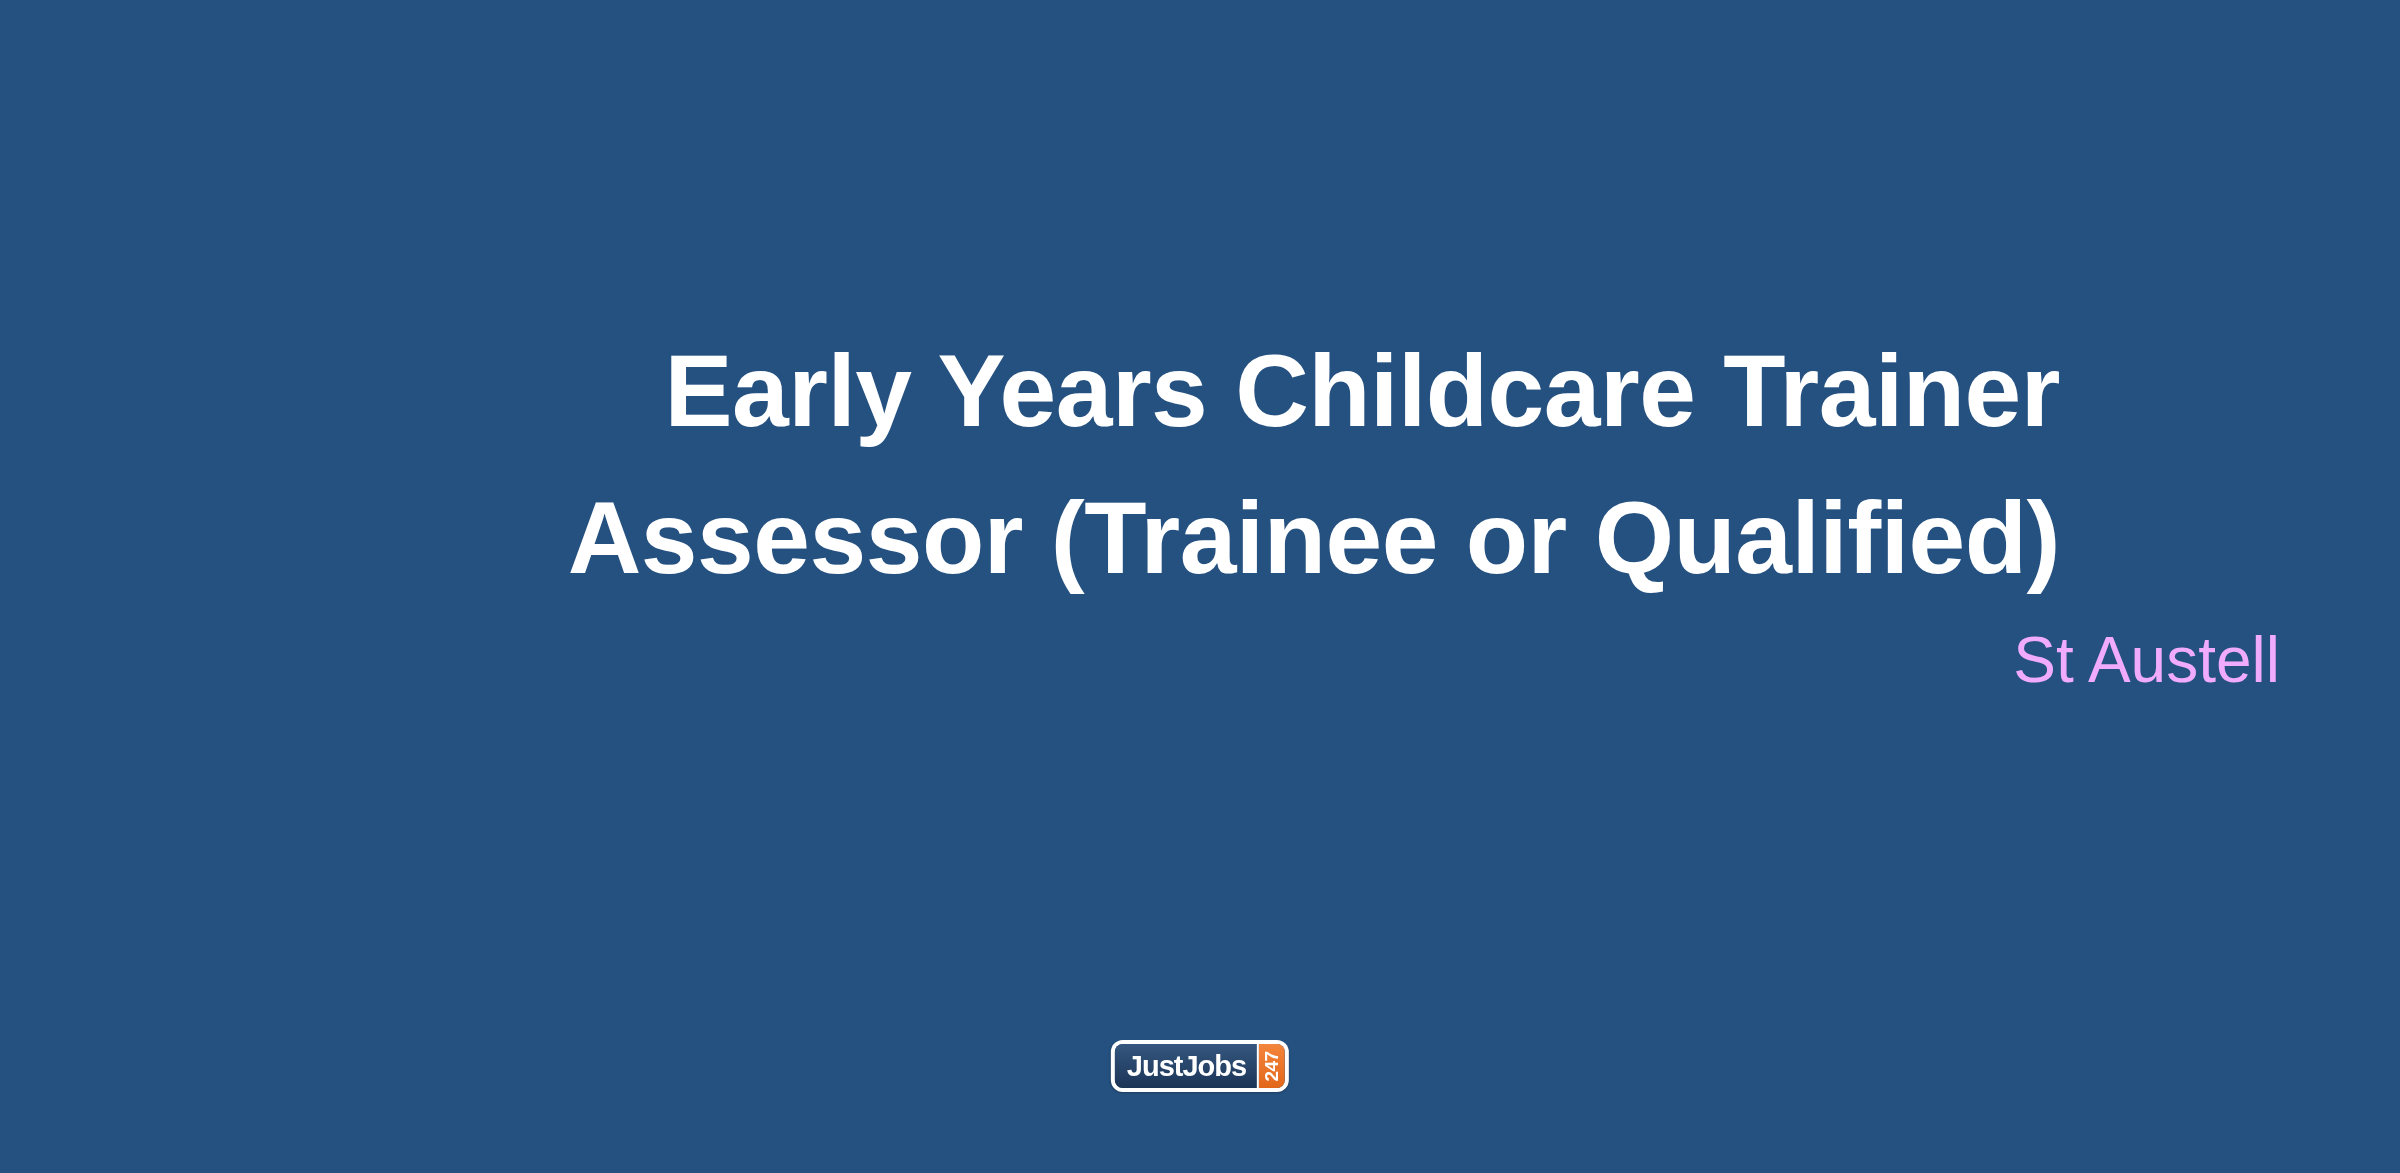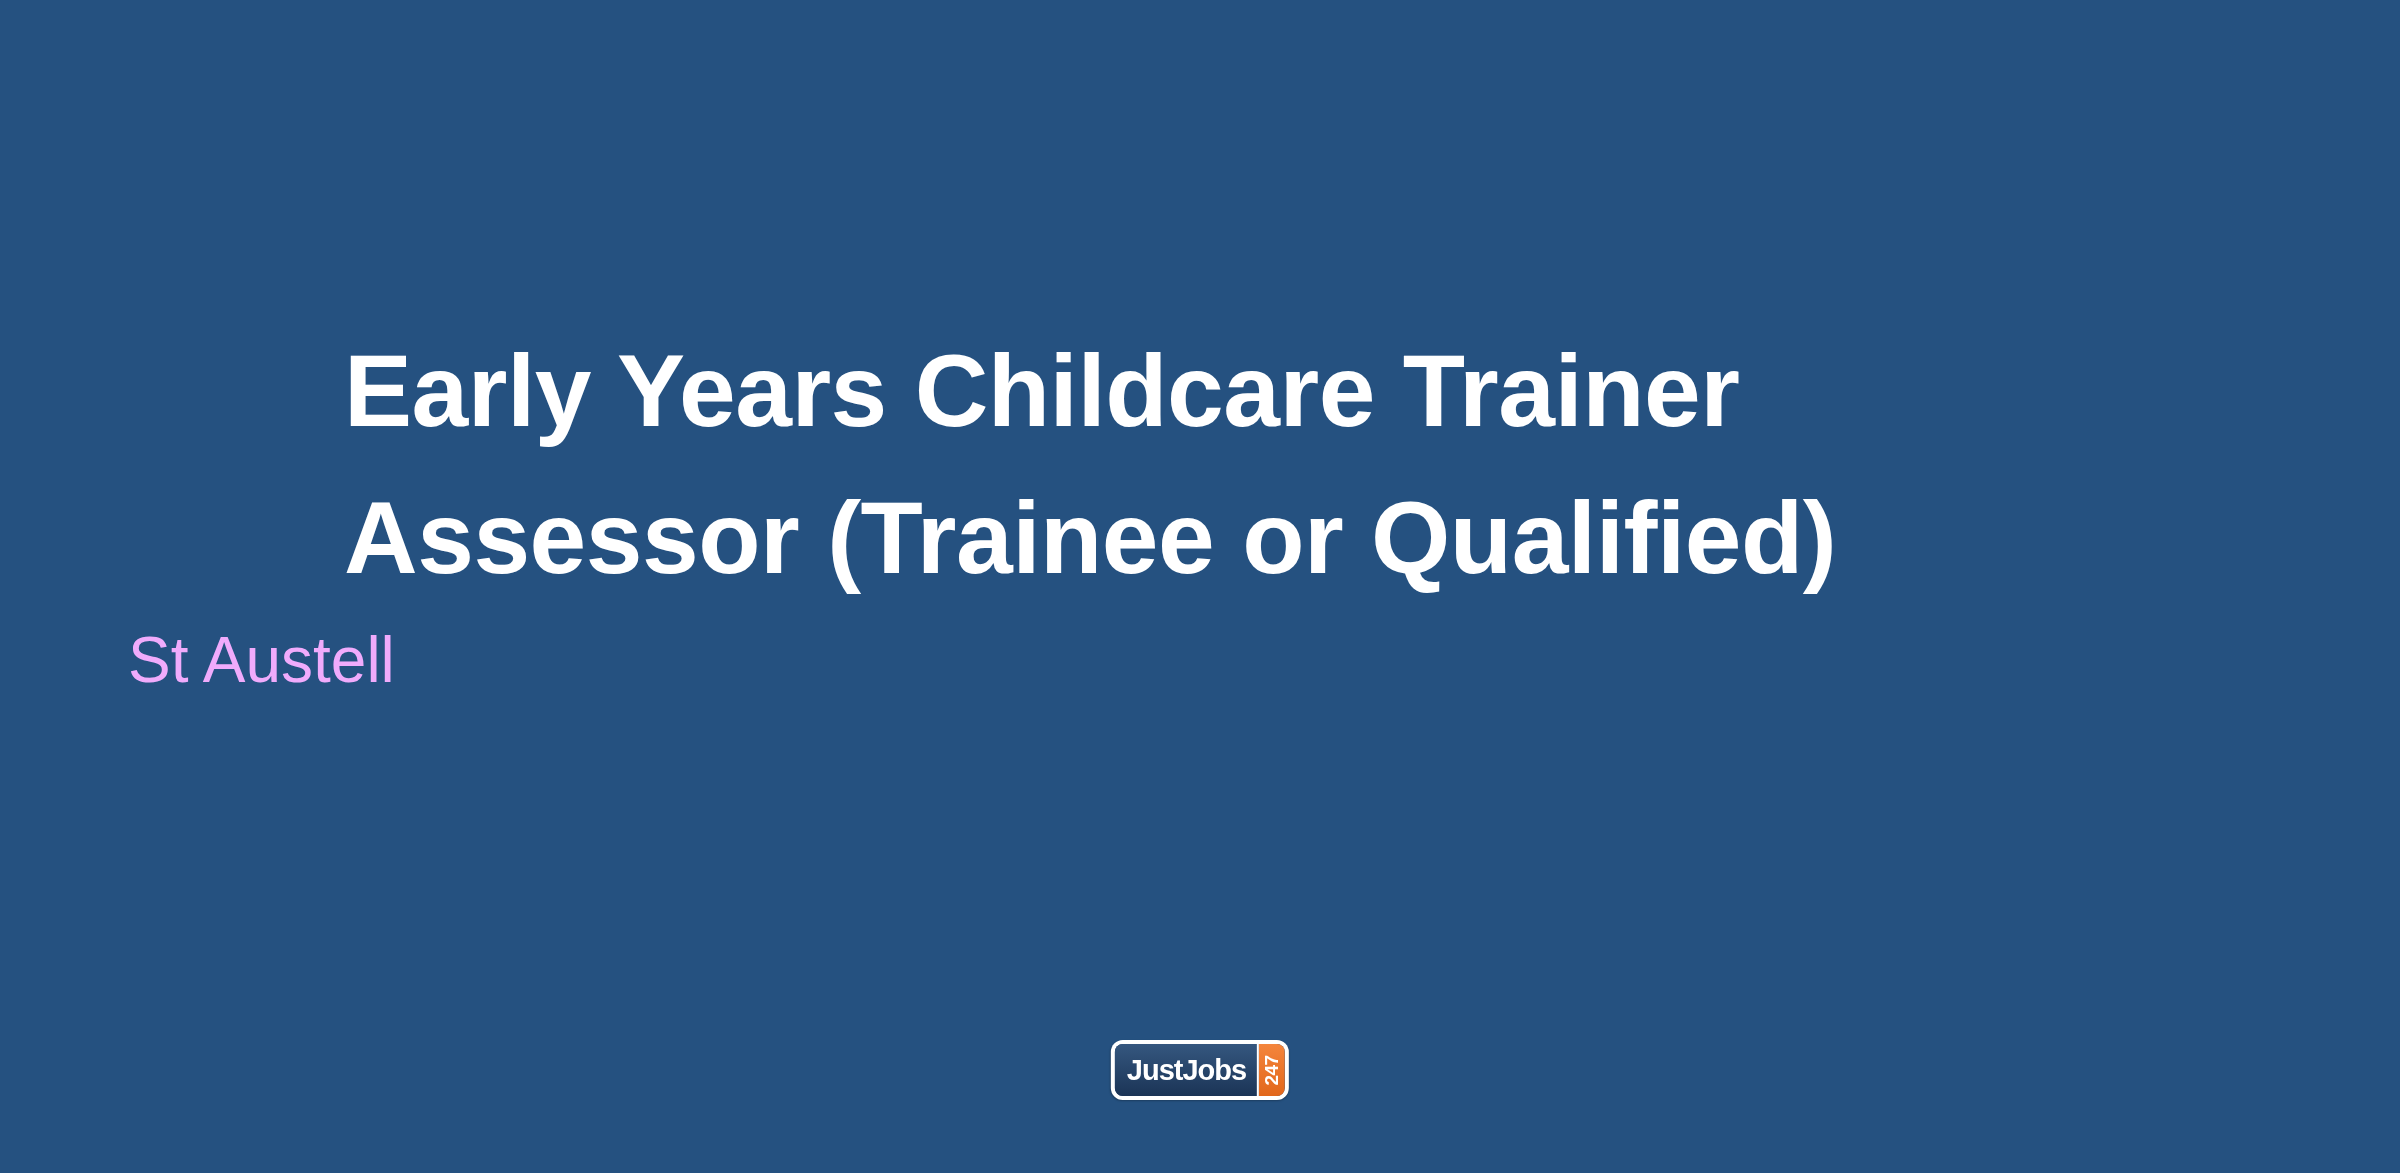--- a/index.html
+++ b/index.html
@@ -19,24 +19,24 @@
     width: 2400px;
     height: 1173px;
     background: #255180;
     display: flex;
     flex-direction: column;
     align-items: center;
   }
 
   .headline-block {
     position: absolute;
-    left: 8px;
+    left: 0;
     right: 0;
     top: 318px;
-    text-align: left;
+    text-align: right;
     padding: 0 120px;
     box-sizing: border-box;
   }
 
   .job-title {
     margin: 0;
     color: #ffffff;
     font-family: "Liberation Sans", sans-serif;
     font-weight: bold;
     font-size: 102px;
@@ -59,21 +59,21 @@
   }
 
   
   .brand-logo {
     position: absolute;
     left: 50%;
     transform: translateX(-50%);
     top: 1040px;
     display: inline-flex;
     align-items: stretch;
-    height: 60px;
+    height: 52px;
     box-sizing: border-box;
     padding: 4px;
     background: #ffffff;
     border-radius: 12px;
     box-shadow: 0 1px 2px rgba(0,0,0,0.25);
   }
 
   .brand-logo-inner {
     display: flex;
     align-items: stretch;

